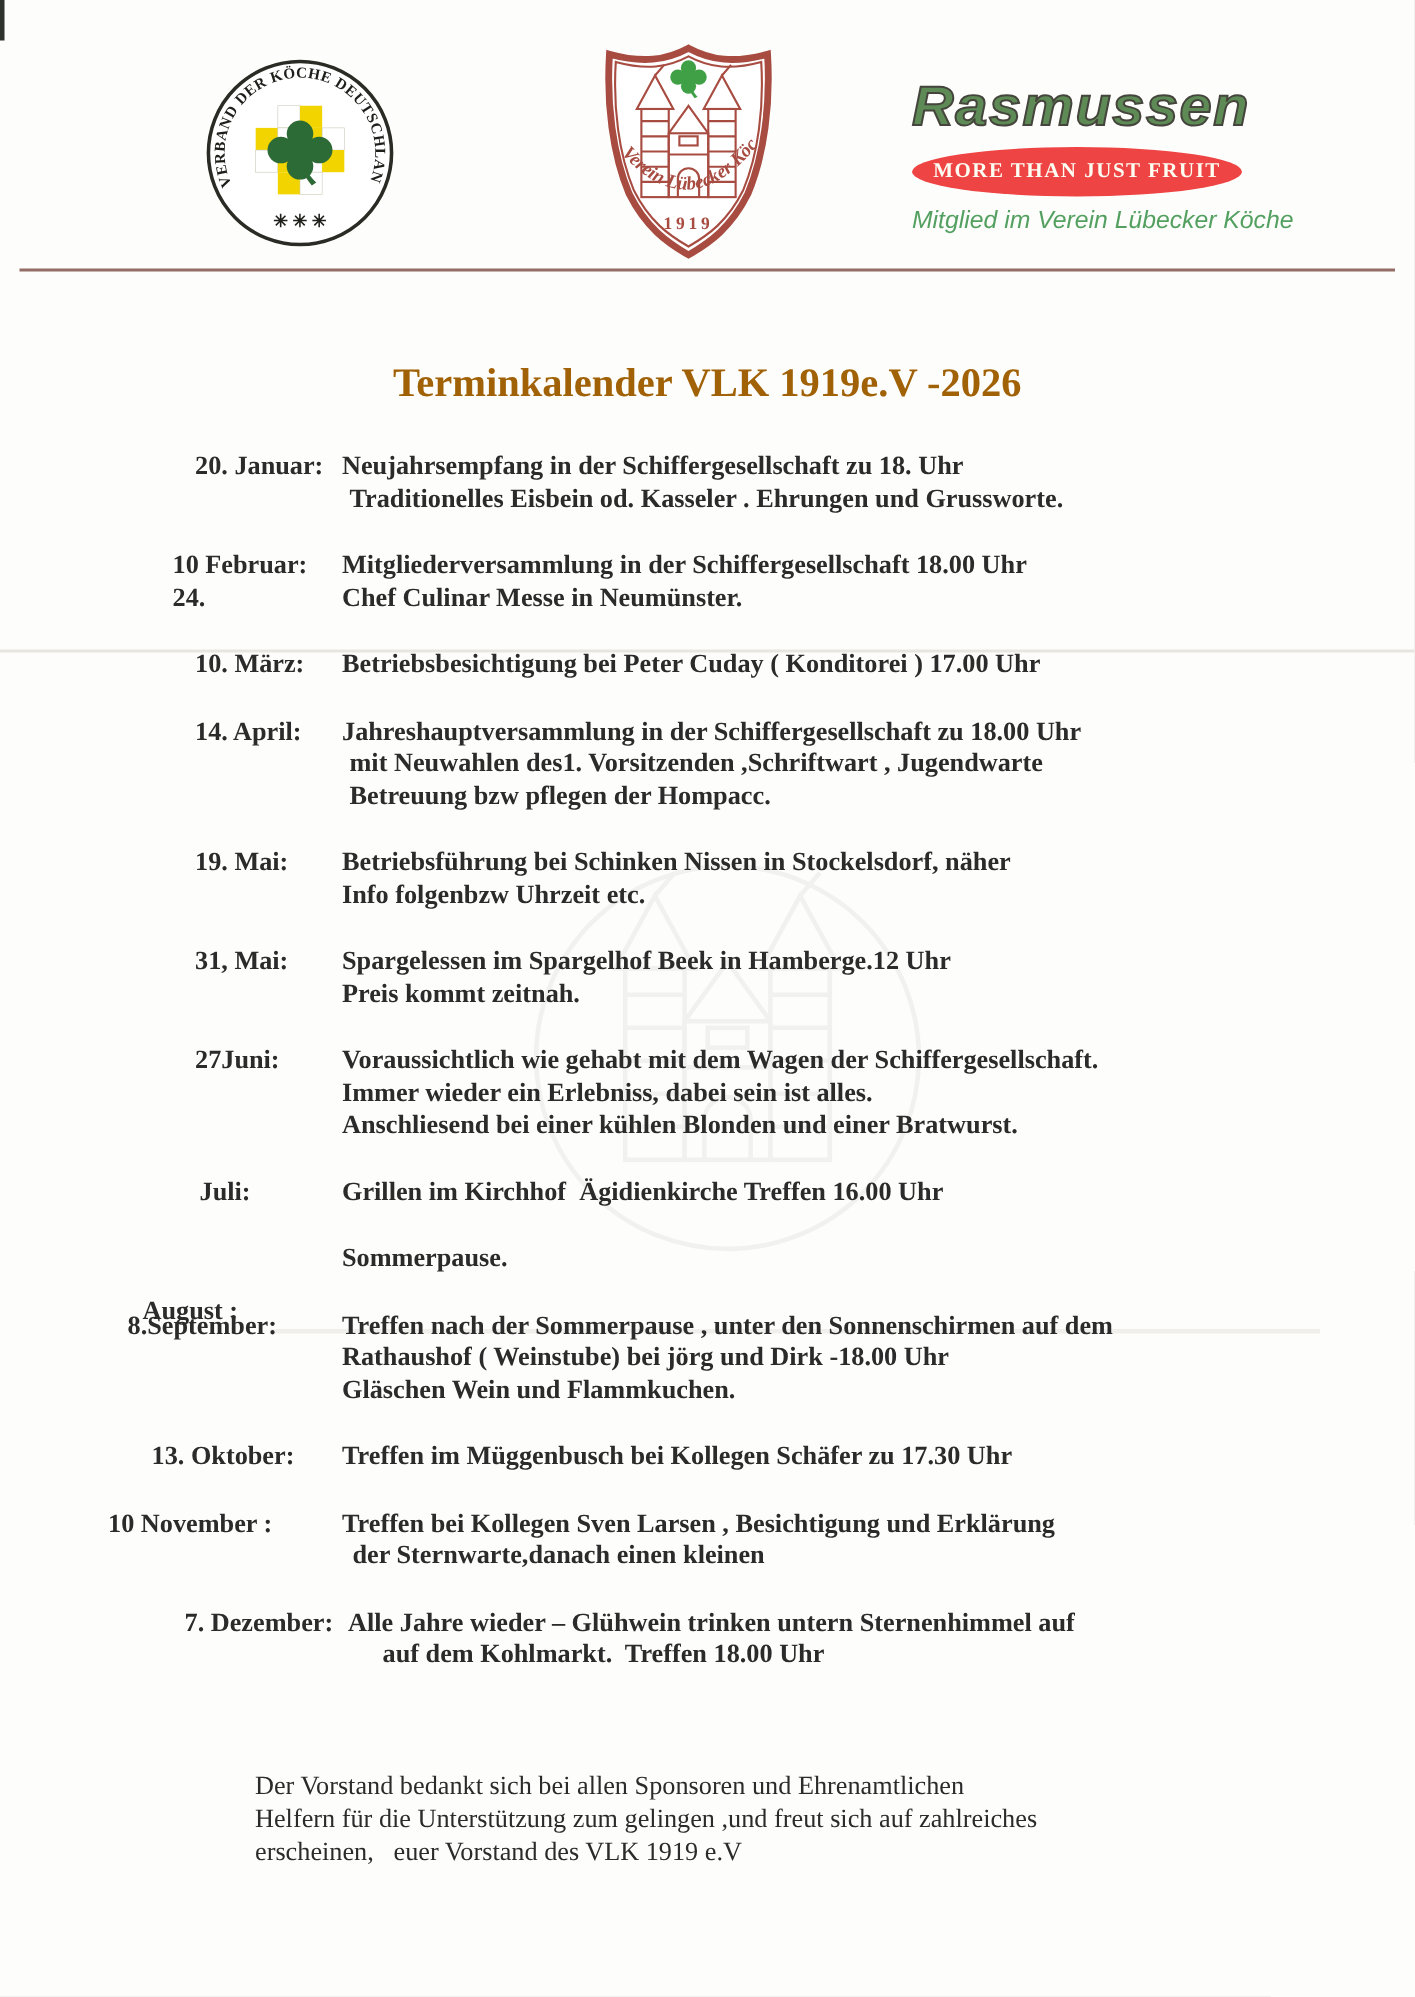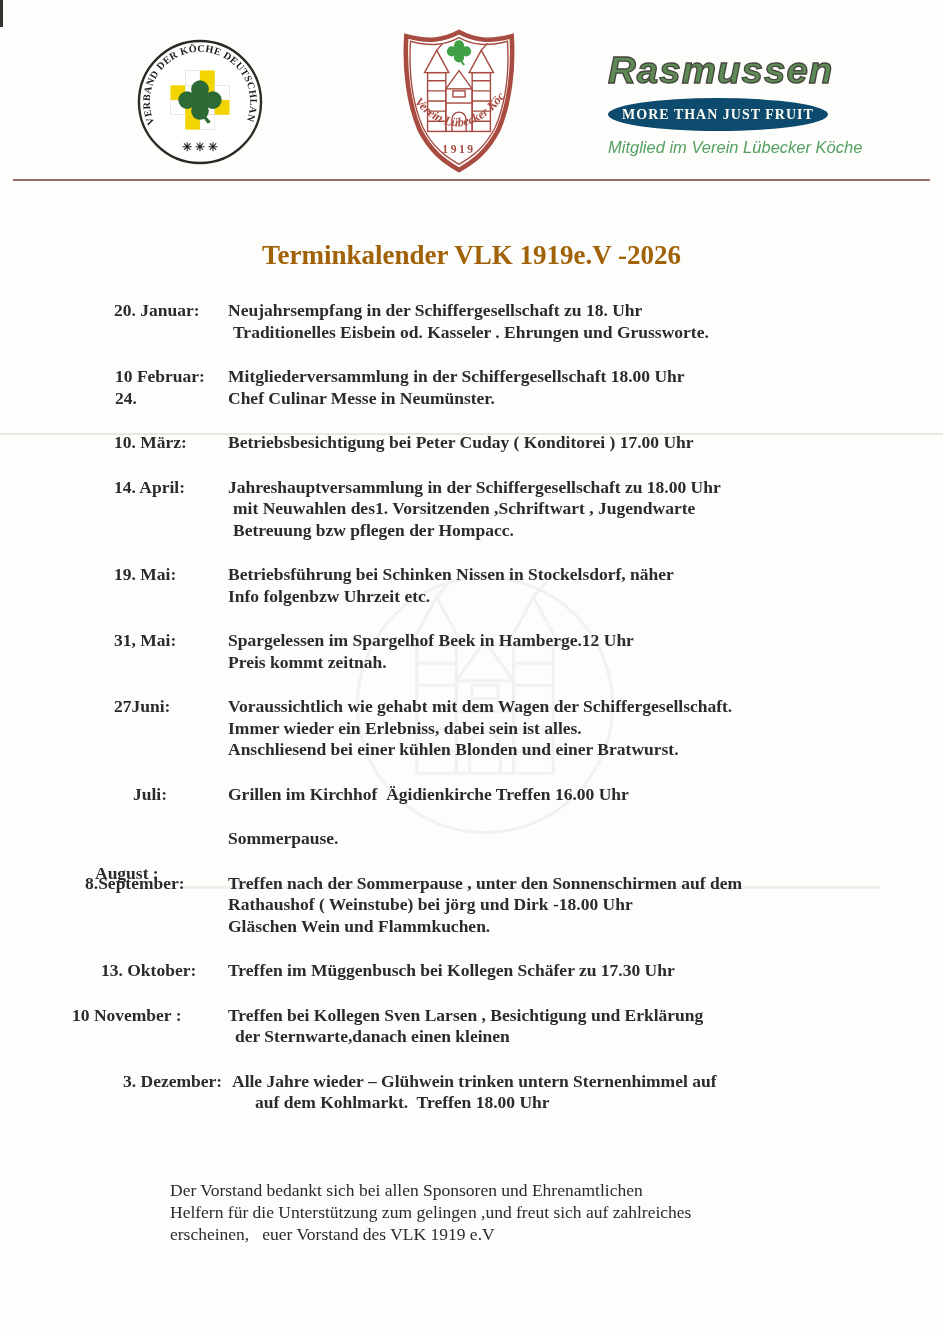--- a/index.html
+++ b/index.html
@@ -12,35 +12,35 @@
   .scanline-2{position:absolute;left:180px;top:886px;width:700px;height:3px;background:#b9b2a6;opacity:.18;}
   .watermark{position:absolute;left:330px;top:540px;width:310px;height:330px;opacity:.06;color:#444;z-index:0;}
 
   
   .vkd-logo{position:absolute;left:136px;top:38px;width:128px;height:128px;}
   .vlk-logo{position:absolute;left:396px;top:24px;width:126px;height:152px;color:#a84c42;}
   .rasmussen{position:absolute;left:608px;top:50px;width:250px;}
   .ras-brand{font-family:"Liberation Sans",sans-serif;font-style:italic;font-weight:bold;
              font-size:37px;color:#5e8b55;-webkit-text-stroke:1.3px #45453d;
              letter-spacing:1px;transform:scaleX(1.04);transform-origin:left;white-space:nowrap;}
-  .ras-ellipse{margin-top:6px;width:220px;height:33px;background:#0c4a6e;border-radius:50%;
+  .ras-ellipse{margin-top:6px;width:220px;height:33px;background:#ef4444;border-radius:50%;
                display:flex;align-items:center;justify-content:center;}
   .ras-tagline{color:#fdfdf2;font-weight:bold;font-size:14px;letter-spacing:1px;white-space:nowrap;}
   .ras-member{margin-top:7px;font-family:"Liberation Sans",sans-serif;font-size:16.5px;
               color:#54a061;white-space:nowrap;font-style:italic;}
 
   .rule{position:absolute;left:13px;top:179px;width:917px;height:2px;background:#80544b;opacity:.85;}
 
   
   .doc-title{position:absolute;top:240px;left:0;width:100%;text-align:center;
              font-size:27px;font-weight:bold;color:#a16207;z-index:1;}
   .events{position:absolute;top:300px;left:0;width:943px;z-index:1;}
   .row{position:relative;padding-left:228px;margin-bottom:23px;
        font-weight:bold;font-size:17.5px;line-height:21.5px;}
-  .row .date{position:absolute;left:114px;top:0;white-space:pre;}
+  .row .date{position:absolute;left:130px;top:0;white-space:pre;}
   .row:nth-child(2) .date{left:115px;}
   .row:nth-child(8) .date{left:133px;}
   .row:nth-child(9) .date{left:95px;margin-top:35px;}
   .row:nth-child(10) .date{left:85px;}
   .row:nth-child(11) .date{left:101px;}
   .row:nth-child(12) .date{left:72px;}
   .row:nth-child(13) .date{left:123px;}
   .row:nth-child(13){padding-left:232px;}
   .line{white-space:pre-wrap;}
   .row:nth-child(1) .line:nth-child(2){text-indent:5px;}
@@ -226,21 +226,21 @@
         </div>
       </div>
       <div class="row">
         <div class="date"><div class="">10 November :</div></div>
         <div class="body">
           <div class="line">Treffen bei Kollegen Sven Larsen , Besichtigung und Erklärung</div>
           <div class="line">der Sternwarte,danach einen kleinen</div>
         </div>
       </div>
       <div class="row">
-        <div class="date"><div class="">3. Dezember:</div></div>
+        <div class="date"><div class="">7. Dezember:</div></div>
         <div class="body">
           <div class="line">Alle Jahre wieder – Glühwein trinken untern Sternenhimmel auf</div>
           <div class="line">auf dem Kohlmarkt.  Treffen 18.00 Uhr</div>
         </div>
       </div>
     </div>
 
   <div class="closing">
       <div class="line">Der Vorstand bedankt sich bei allen Sponsoren und Ehrenamtlichen</div>
       <div class="line">Helfern für die Unterstützung zum gelingen ,und freut sich auf zahlreiches</div>

